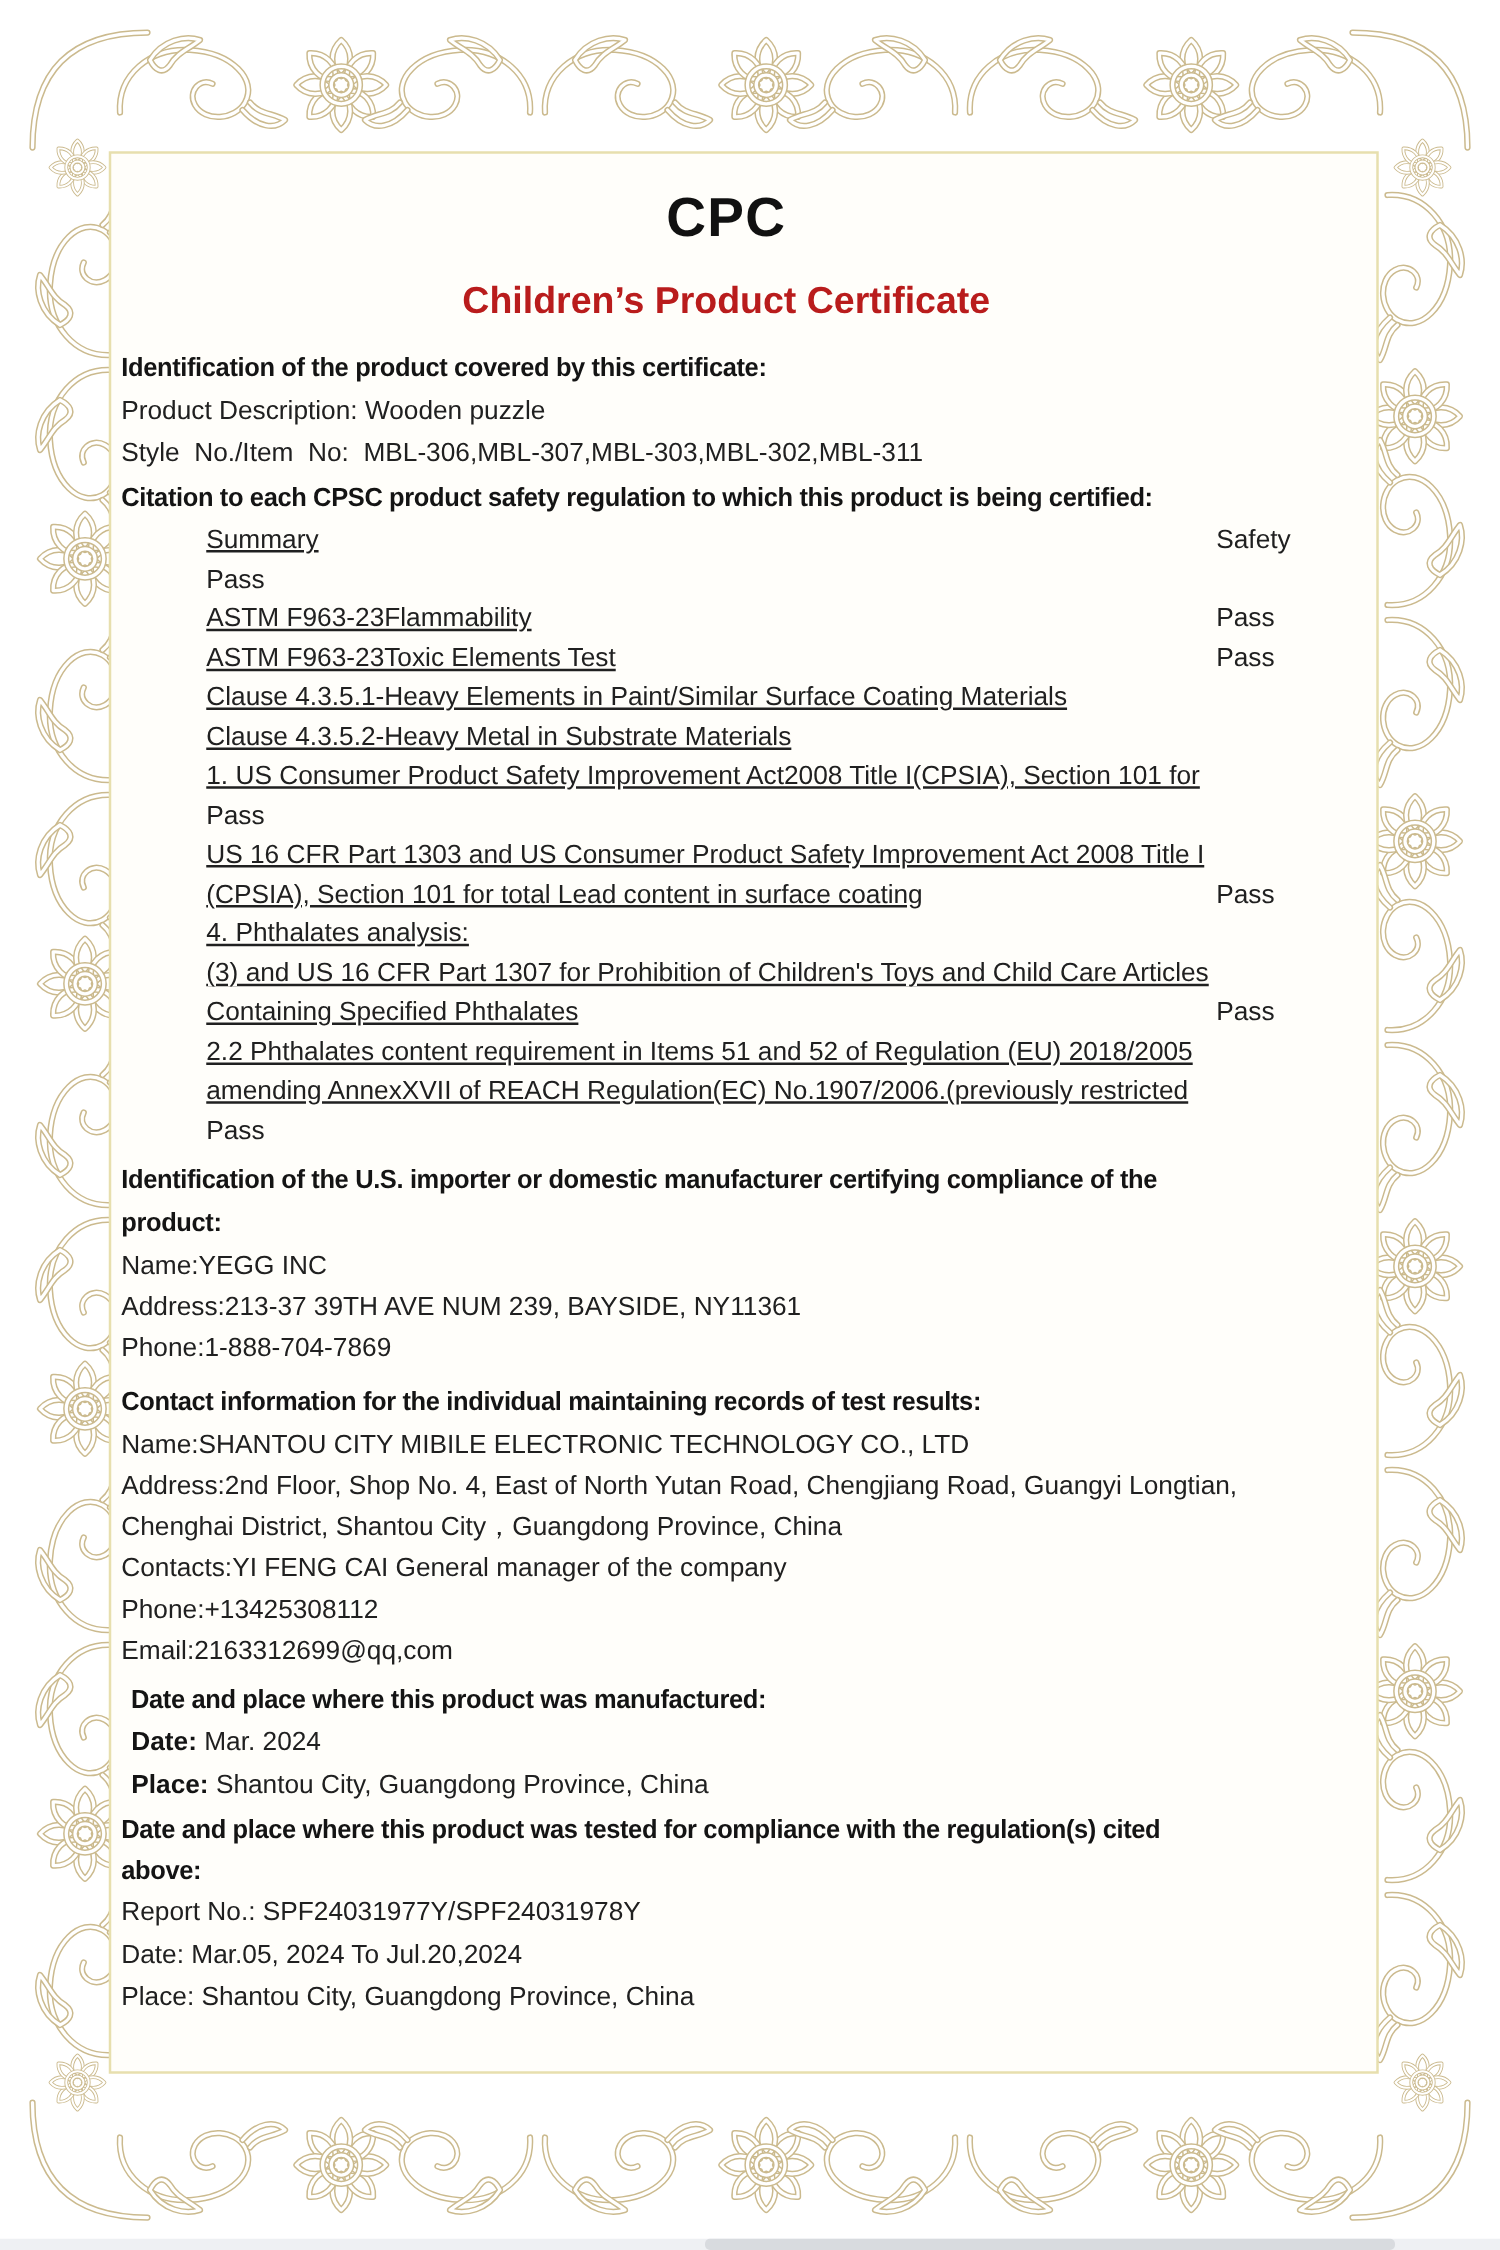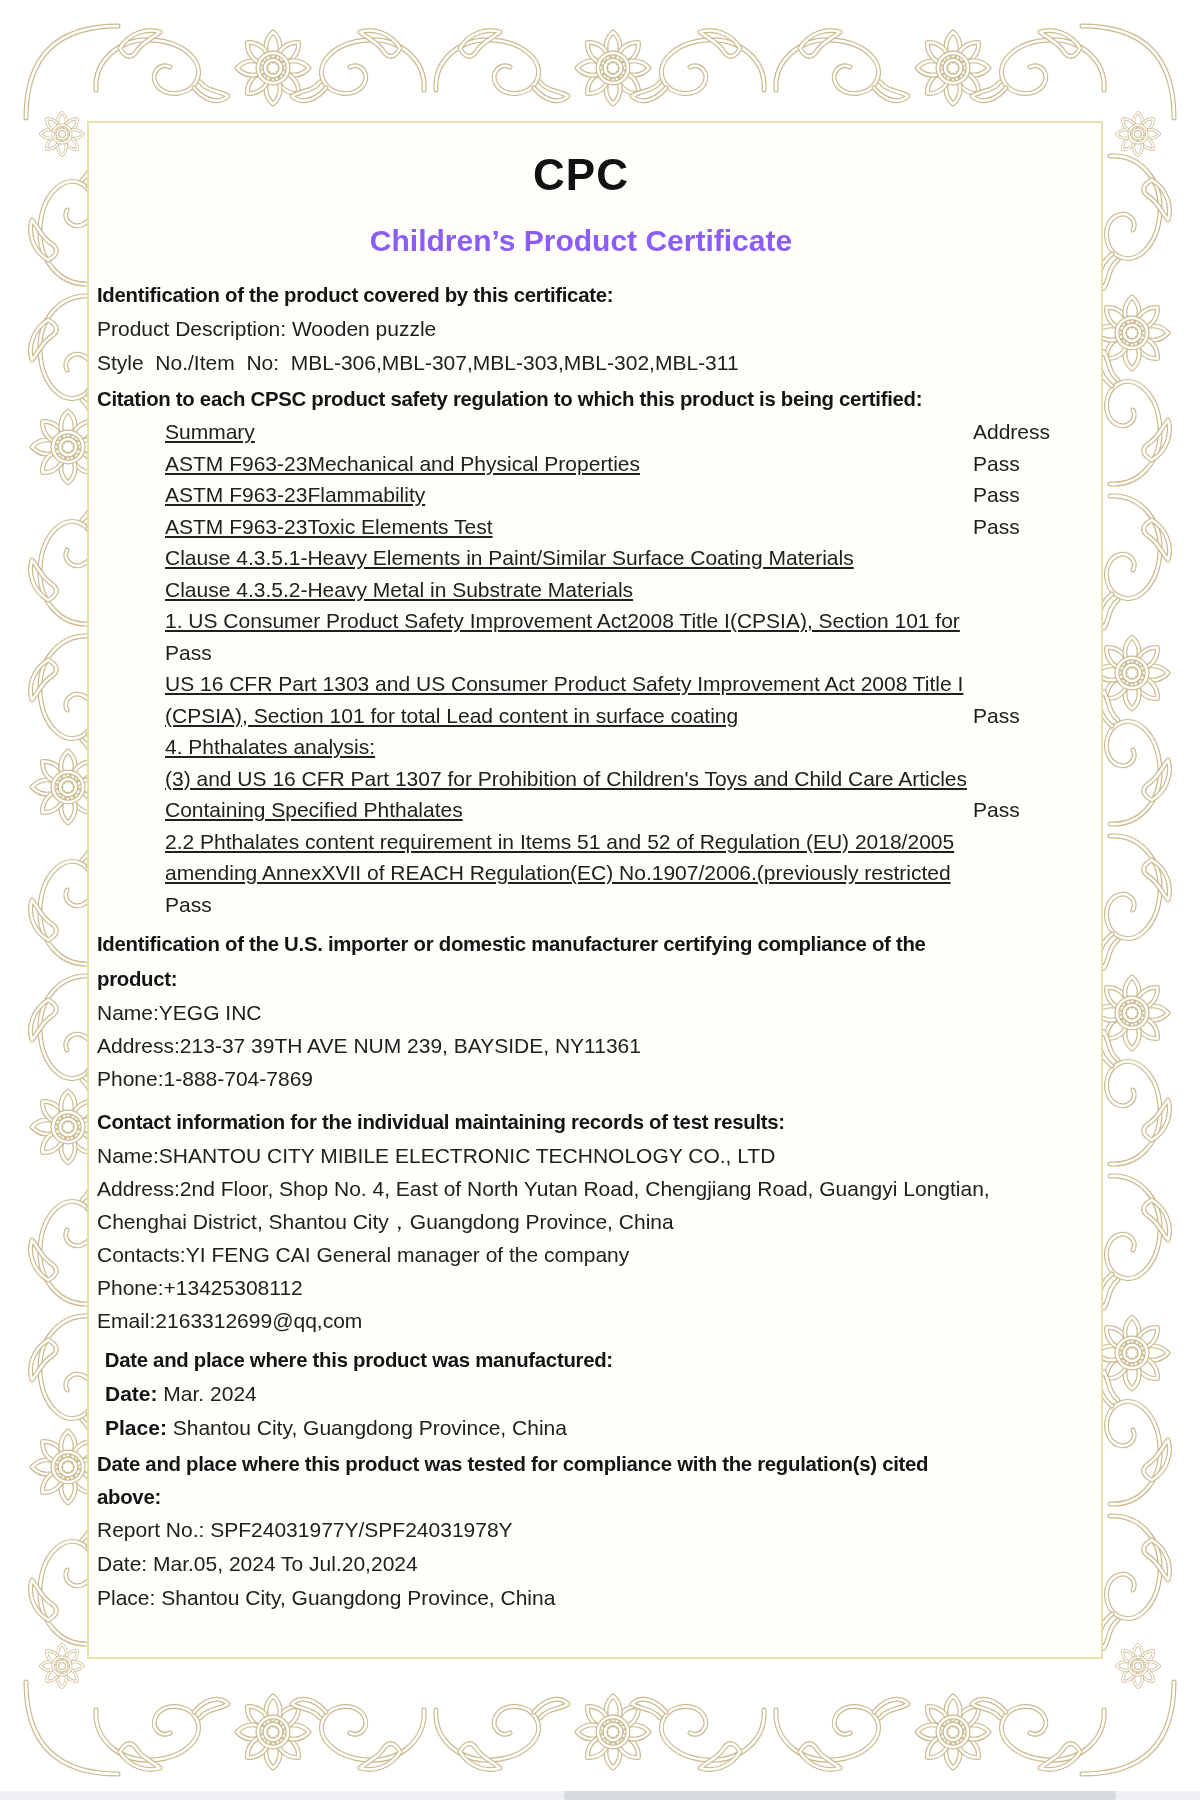--- a/index.html
+++ b/index.html
@@ -11,21 +11,21 @@
   svg.frame{position:absolute;left:0;top:0;z-index:0;}
   .b1{fill:none;stroke:#cbba8e;stroke-width:5;stroke-linecap:round;stroke-linejoin:round;}
   .b2{fill:none;stroke:#ffffff;stroke-width:2.6;stroke-linecap:round;stroke-linejoin:round;}
   .innerframe{fill:#fffefa;stroke:#e7dfae;stroke-width:2;}
 
   .content{
     position:absolute;z-index:1;left:88px;top:122px;width:1014px;height:1477px;
     box-sizing:border-box;padding:0 37px 0 9px;
   }
   .cpc{margin:30px 0 0 0;font-size:44px;line-height:46px;font-weight:bold;text-align:center;letter-spacing:1px;color:#111;}
-  .sub{margin:26px 0 0 0;font-size:30px;line-height:34px;font-weight:bold;text-align:center;color:#8b5cf6;}
+  .sub{margin:26px 0 0 0;font-size:30px;line-height:34px;font-weight:bold;text-align:center;color:#b91c1c;}
   .h{font-weight:bold;font-size:21px;line-height:34px;letter-spacing:-0.3px;white-space:pre;color:#141414;
      transform-origin:left center;transform:scaleX(.97);}
   .h.mt{margin-top:20px;}
   .h.mt2{margin-top:2px;}
   .h.mt3{margin-top:10px;}
   .h.mt4{margin-top:6px;}
   .line{font-size:21px;line-height:34px;white-space:pre-wrap;}
   .lines33 .line{line-height:33px;}
   .ind{padding-left:8px;}
   .b{font-weight:bold;color:#141414;}
@@ -147,24 +147,23 @@
 
   <div class="line">Product Description: Wooden puzzle</div>
       <div class="line">Style  No./Item  No:  MBL-306,MBL-307,MBL-303,MBL-302,MBL-311</div>
     </div>
 
   <div class="h mt2">Citation to each CPSC product safety regulation to which this product is being certified:</div>
   <div class="citrows">
 
   <div class="cit">
         <span class="t">Summary</span>
-        <span class="r">Address</span>
-      </div>
-      <div class="cit">
-        <span class="t">ASTM F963-23Mechanical and Physical Properties</span>
+        <span class="r">Safety</span>
+      </div>
+      <div class="cit">
         <span class="r">Pass</span>
       </div>
       <div class="cit">
         <span class="t">ASTM F963-23Flammability</span>
         <span class="r">Pass</span>
       </div>
       <div class="cit">
         <span class="t">ASTM F963-23Toxic Elements Test</span>
         <span class="r">Pass</span>
       </div>

